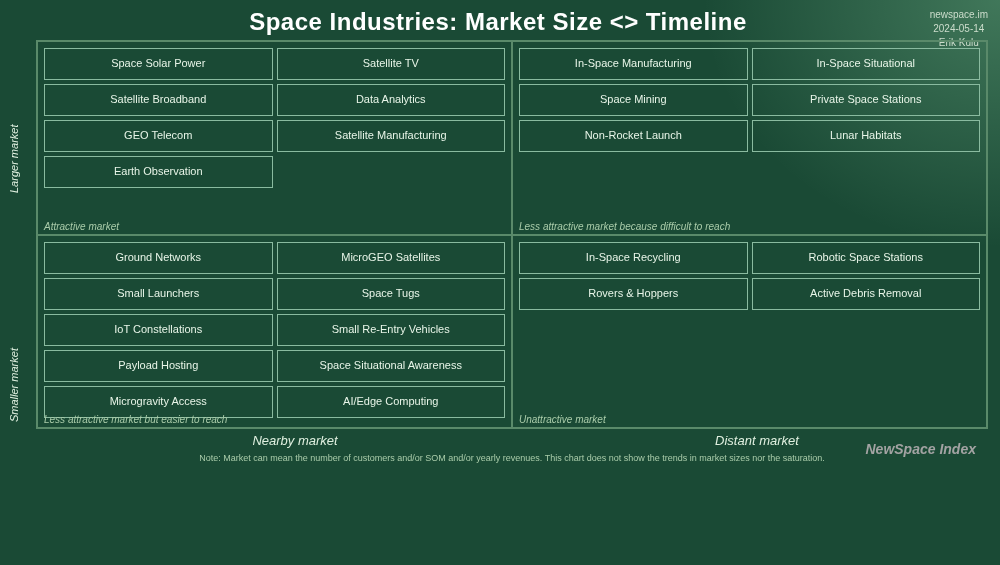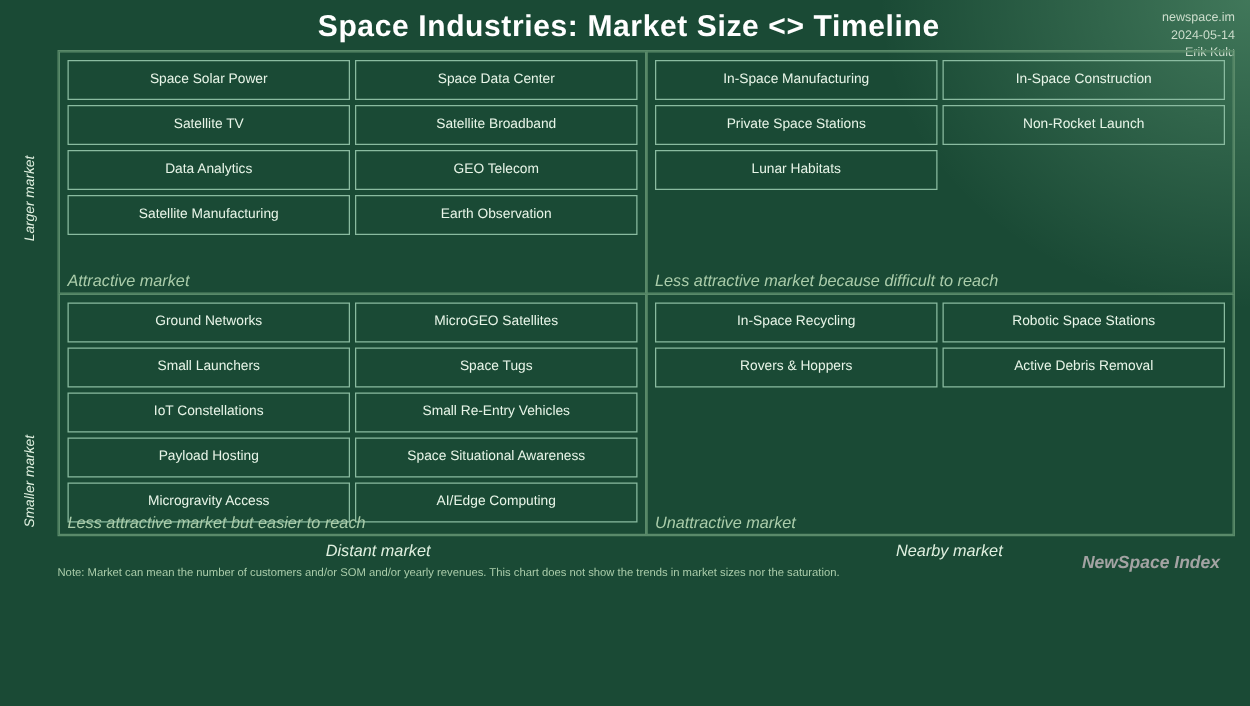--- a/index.html
+++ b/index.html
@@ -21,42 +21,42 @@
       background: radial-gradient(ellipse at top right, rgba(180,255,200,0.25) 0%, transparent 70%);
       pointer-events: none;
     }
 
     .page-wrapper {
       width: 1000px;
       height: 467px;
       position: relative;
       display: flex;
       flex-direction: column;
-      padding: 8px 12px 4px 18px;
+      padding: 8px 12px 4px 8px;
     }
 
     .header {
       text-align: center;
       position: relative;
       margin-bottom: 4px;
     }
 
     .main-title {
       color: #ffffff;
       font-size: 24px;
       font-weight: bold;
       letter-spacing: 0.5px;
     }
 
     .top-right-info {
       position: absolute;
       top: 0; right: 0;
       color: #ccddcc;
       font-size: 10px;
-      text-align: right;
+      text-align: center;
       line-height: 1.4;
     }
 
     .chart-area {
       flex: 1;
       display: flex;
       flex-direction: column;
       position: relative;
     }
 
@@ -112,21 +112,21 @@
       position: relative;
       display: flex;
       flex-direction: column;
     }
 
     .quadrant-label {
       position: absolute;
       bottom: 2px;
       left: 6px;
       color: #aaccaa;
-      font-size: 13px;
+      font-size: 10px;
       font-style: italic;
     }
 
     .items-grid {
       display: grid;
       grid-template-columns: 1fr 1fr;
       gap: 4px;
       flex: 1;
       align-content: start;
     }
@@ -160,20 +160,21 @@
       font-size: 13px;
       font-style: italic;
       padding: 2px 0;
     }
 
     .footer-note {
       color: #aaccaa;
       font-size: 9px;
       padding-top: 3px;
       padding-left: 28px;
+      text-align: center;
     }
 
     .footer-brand {
       position: absolute;
       bottom: 6px;
       right: 12px;
       color: #a3a3a3;
       font-size: 14px;
       font-weight: bold;
       font-style: italic;
@@ -219,35 +220,35 @@
     <div class="y-axis-larger">Larger market</div>
     <div class="y-axis-smaller">Smaller market</div>
 
     <div class="grid-wrapper">
 
       <div class="grid-container">
 
         <div class="quadrant" id="q-tl">
           <div class="items-grid" id="items-tl">
               <div class="item-box">Space Solar Power</div>
-              <div class="item-box">Space Data Center</div>
               <div class="item-box">Satellite TV</div>
               <div class="item-box">Satellite Broadband</div>
               <div class="item-box">Data Analytics</div>
               <div class="item-box">GEO Telecom</div>
               <div class="item-box">Satellite Manufacturing</div>
               <div class="item-box">Earth Observation</div>
             </div>
           <div class="quadrant-label">Attractive market</div>
         </div>
 
         <div class="quadrant" id="q-tr">
           <div class="items-grid" id="items-tr">
               <div class="item-box">In-Space Manufacturing</div>
-              <div class="item-box">In-Space Construction</div>
+              <div class="item-box">In-Space Situational</div>
+              <div class="item-box">Space Mining</div>
               <div class="item-box">Private Space Stations</div>
               <div class="item-box">Non-Rocket Launch</div>
               <div class="item-box">Lunar Habitats</div>
             </div>
           <div class="quadrant-label">Less attractive market because difficult to reach</div>
         </div>
 
         <div class="quadrant" id="q-bl">
           <div class="items-grid" id="items-bl">
               <div class="item-box">Ground Networks</div>
@@ -271,22 +272,22 @@
               <div class="item-box">Rovers &amp; Hoppers</div>
               <div class="item-box">Active Debris Removal</div>
             </div>
           <div class="quadrant-label">Unattractive market</div>
         </div>
 
       </div>
 
       <div class="x-axis-labels">
         <div class="x-axis-spacer"></div>
+        <div class="x-axis-label">Nearby market</div>
         <div class="x-axis-label">Distant market</div>
-        <div class="x-axis-label">Nearby market</div>
       </div>
 
     </div>
 
   </div>
 
   <div style="position:relative;">
     <div class="footer-note">Note: Market can mean the number of customers and/or SOM and/or yearly revenues. This chart does not show the trends in market sizes nor the saturation.</div>
     <div class="footer-brand">NewSpace Index</div>
   </div>

